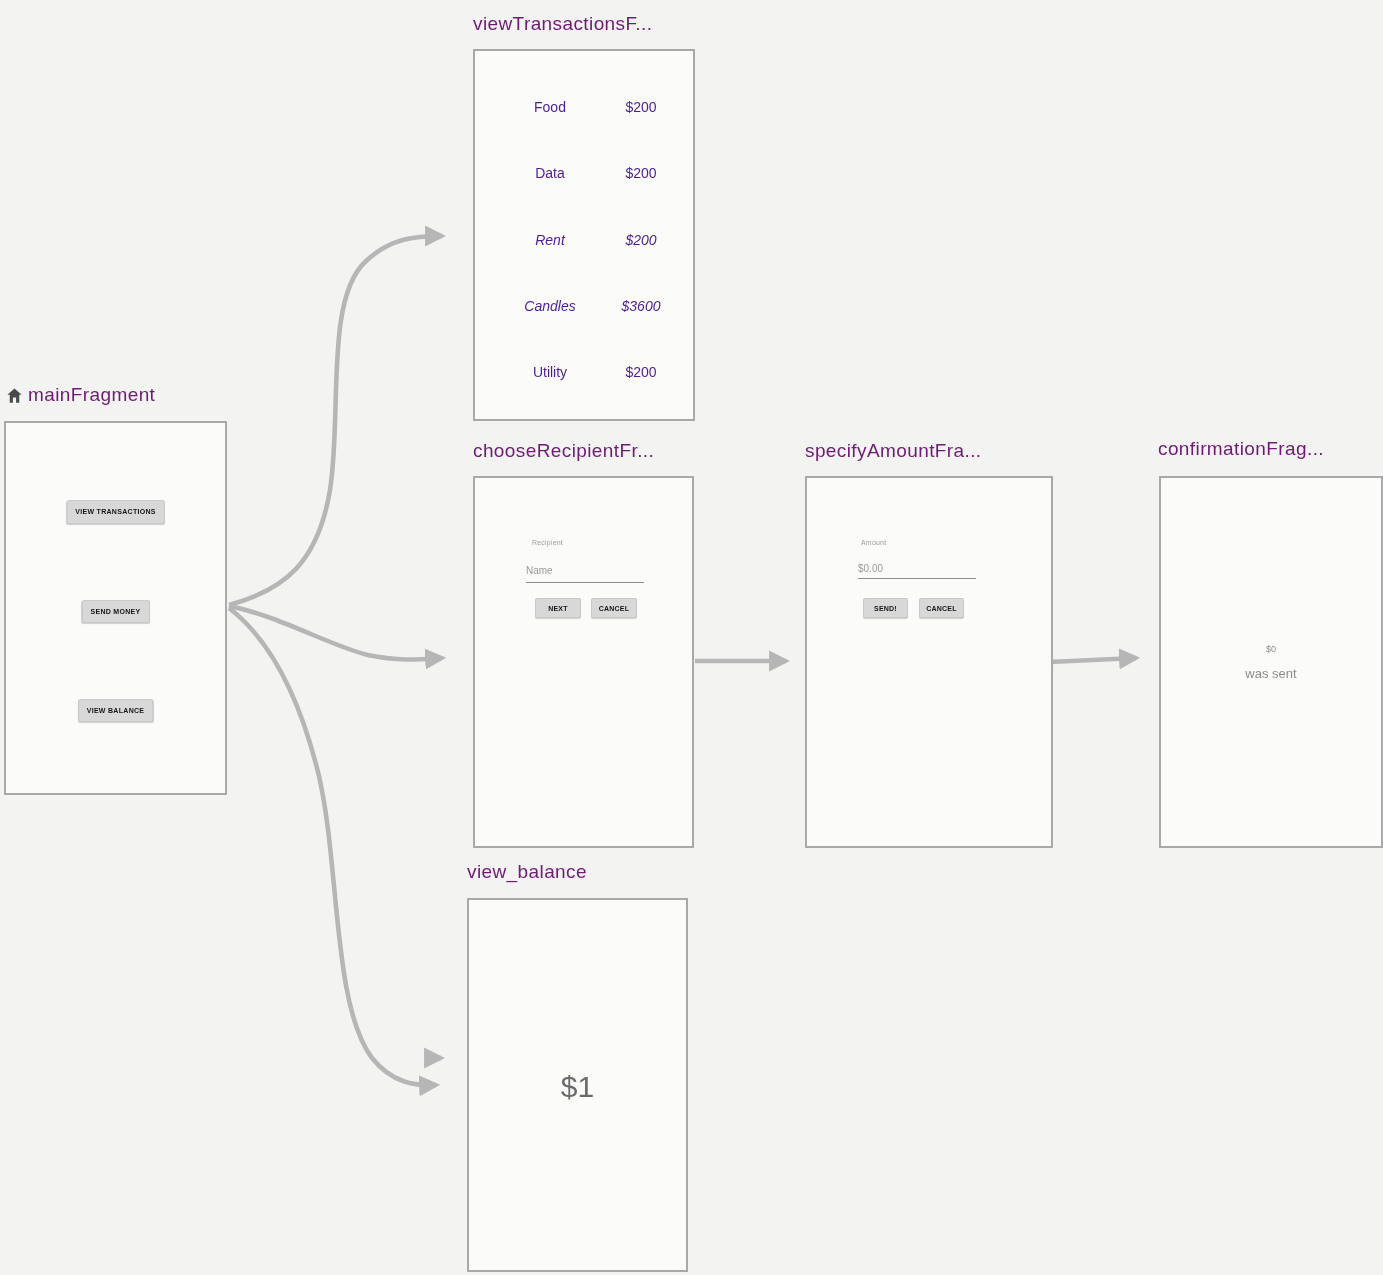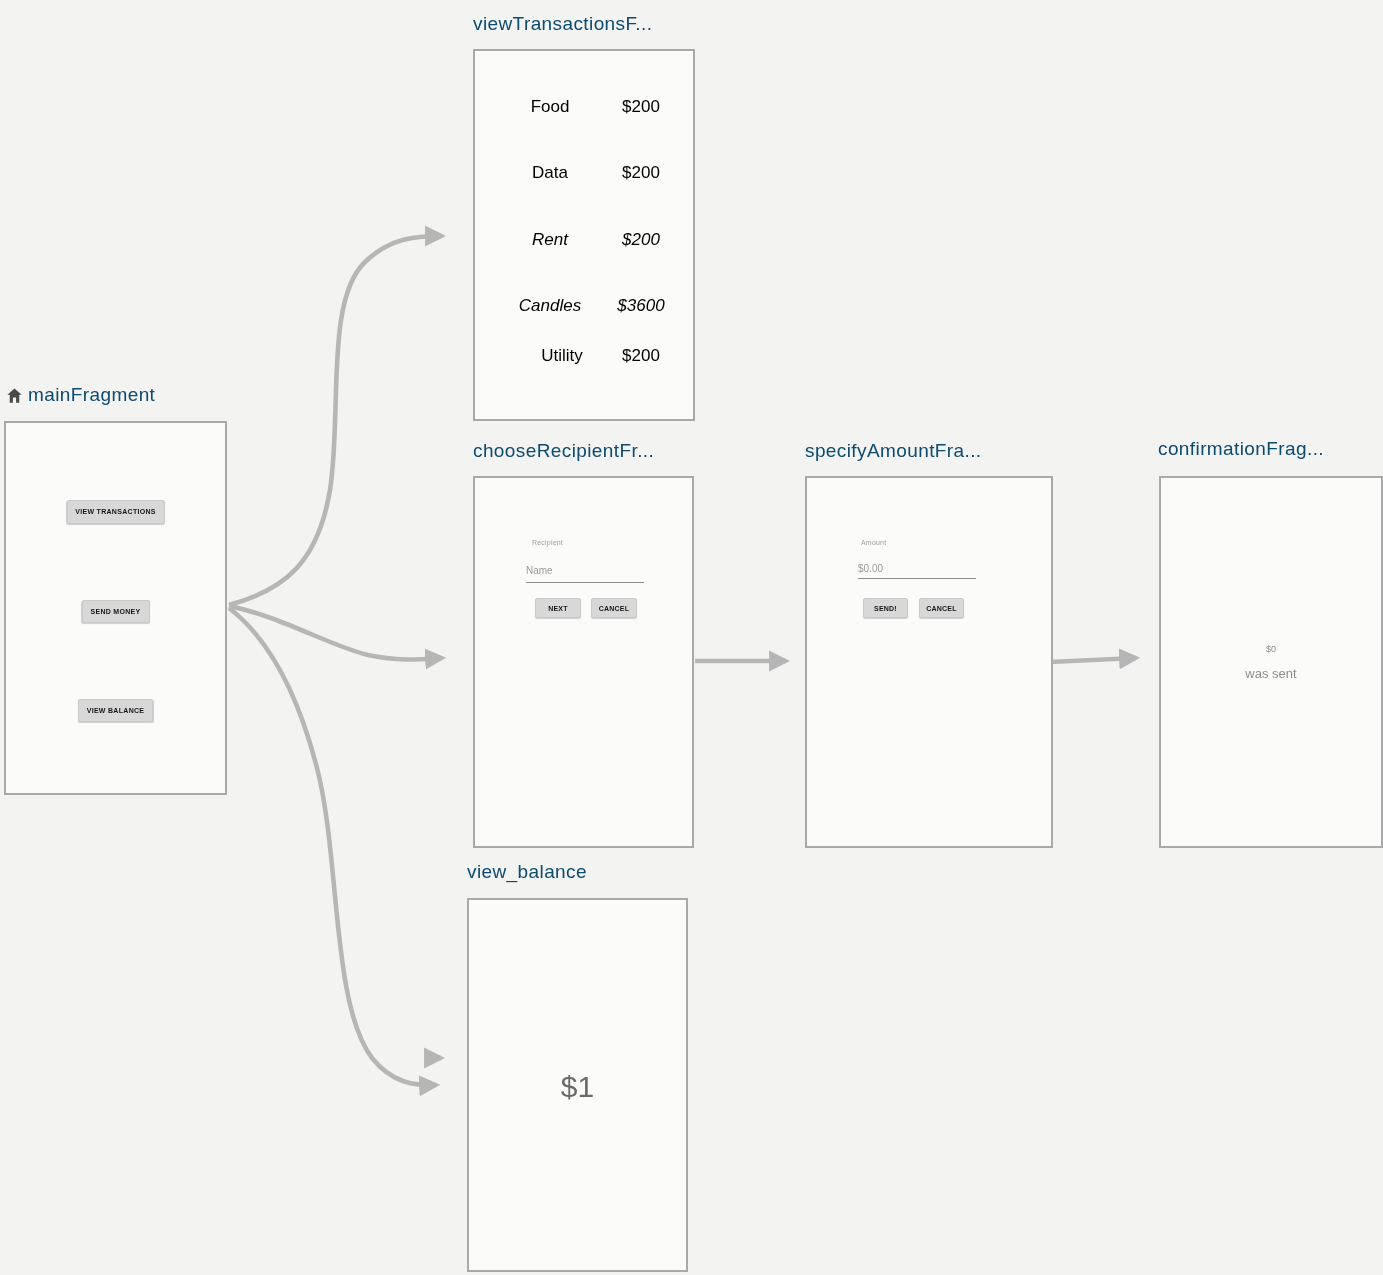--- a/index.html
+++ b/index.html
@@ -4,21 +4,21 @@
 <style>
   html,body{margin:0;padding:0;}
   body{
     width:1383px;height:1275px;position:relative;overflow:hidden;
     background:#f3f3f2;
     font-family:"Liberation Sans","DejaVu Sans",sans-serif;
   }
   .arrows{position:absolute;left:0;top:0;}
   .arrows path{pointer-events:stroke;}
   .frag-title{
-    position:absolute;font-size:19px;color:#0c4a6e;letter-spacing:.4px;
+    position:absolute;font-size:19px;color:#701a75;letter-spacing:.4px;
     white-space:nowrap;cursor:default;
   }
   .home-title{display:flex;align-items:center;gap:4px;}
   .device{
     position:absolute;background:#fbfbfa;border:2px solid #a9a9a9;
     box-sizing:border-box;
   }
   .mbtn{
     position:absolute;background:#d8d8d8;color:#161616;
     font-size:7px;font-weight:700;letter-spacing:.3px;
@@ -28,21 +28,21 @@
   }
   .mbtn.center{left:50%;transform:translateX(-50%);}
   .sbtn{
     position:absolute;background:#d8d8d8;color:#161616;
     font-size:7px;font-weight:700;letter-spacing:.2px;
     height:20px;line-height:20px;text-align:center;
     border:1px solid #c9c9c9;border-radius:2px;
     box-shadow:0 1px 1px rgba(0,0,0,.18);box-sizing:border-box;
   }
   .tx-row{position:absolute;left:0;right:0;height:22px;line-height:22px;
-    font-size:17px;color:#000000;}
+    font-size:14px;color:#4c1d95;}
   .tx-label{position:absolute;left:0;width:150px;text-align:center;}
   .tx-amount{position:absolute;right:7px;width:90px;text-align:center;}
   .tiny-label{position:absolute;font-size:7px;color:#9d9d9d;letter-spacing:.2px;}
   .field-value{position:absolute;font-size:10px;color:#9a9a9a;}
   .underline{position:absolute;height:1px;background:#8f8f8f;}
   .center-text{position:absolute;left:0;right:0;text-align:center;}
   .confirm-amount{top:166px;font-size:9px;color:#8d8d8d;}
   .confirm-msg{top:188px;font-size:13px;color:#8d8d8d;}
   .balance-value{top:170px;font-size:30px;color:#6b6b6b;}
 </style>
@@ -88,21 +88,21 @@
     <span class="tx-amount">$200</span>
   </div>
   <div class="tx-row" style="top:178px;font-style:italic;">
     <span class="tx-label">Rent</span>
     <span class="tx-amount">$200</span>
   </div>
   <div class="tx-row" style="top:244px;font-style:italic;">
     <span class="tx-label">Candles</span>
     <span class="tx-amount">$3600</span>
   </div>
-  <div class="tx-row" style="top:294px;margin-left:12px;">
+  <div class="tx-row" style="top:310px;">
     <span class="tx-label">Utility</span>
     <span class="tx-amount">$200</span>
   </div>
 </div>
 
 <div class="frag-title" style="left:473px;top:440px;">chooseRecipientFr...</div>
 <div class="device" style="left:473px;top:476px;width:221px;height:372px;">
   <div class="tiny-label" style="left:57px;top:61px;">Recipient</div>
   <div class="field-value" style="left:51px;top:87px;">Name</div>
   <div class="underline" style="left:51px;top:104px;width:118px;"></div>

